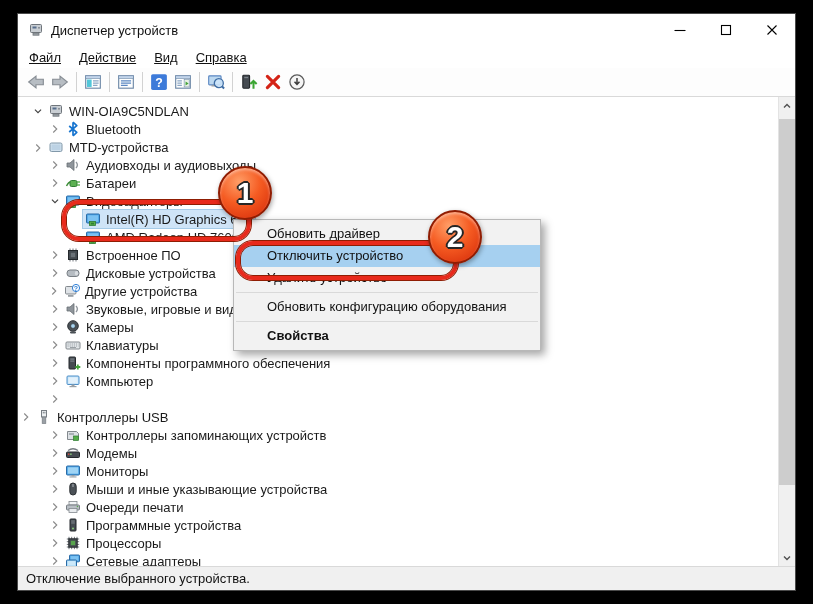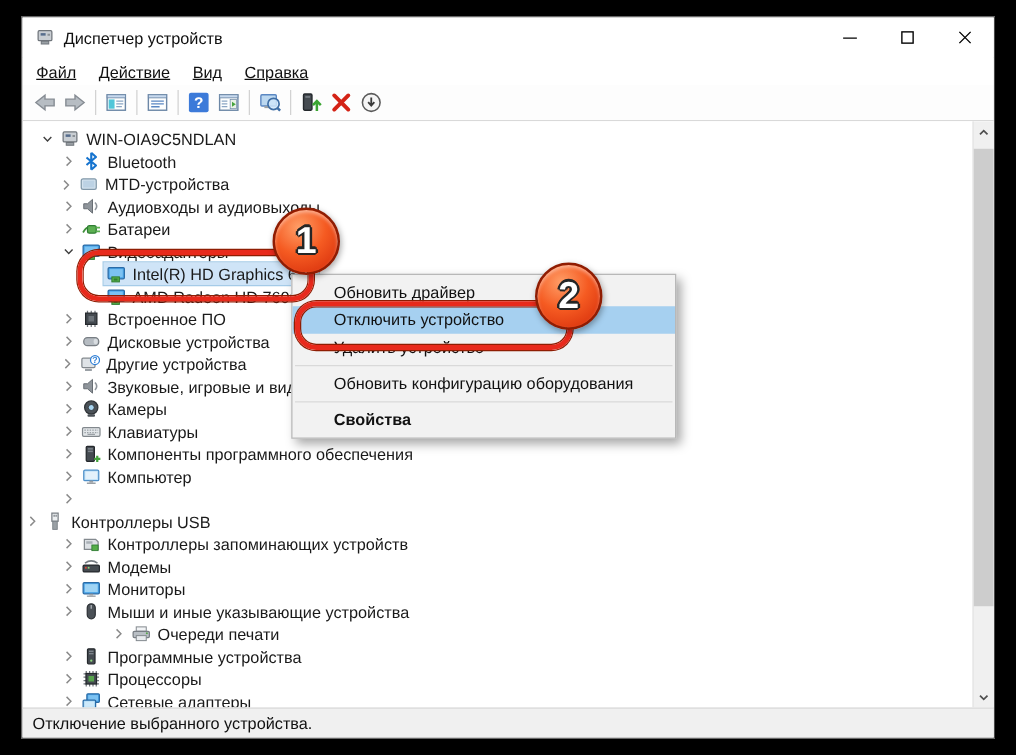--- a/index.html
+++ b/index.html
@@ -208,21 +208,21 @@
           </span>
           <span class="itemwrap">
             <span class="ticon">
               <svg width="16" height="16" viewBox="0 0 16 16">
                 <path d="M8 1.2 V14.8 M8 1.2 L11.8 4.6 L4.2 11 M8 14.8 L11.8 11.4 L4.2 5" fill="none" stroke="#1674cf" stroke-width="1.7" stroke-linejoin="round"></path>
               </svg>
             </span>
             <span class="tlabel">Bluetooth</span>
           </span>
         </div>
-        <div class="tree-row" style="padding-left: 27px; align-items: flex-end;">
+        <div class="tree-row" style="padding-left: 12px; align-items: flex-end;">
           <span class="arrow">
             <svg width="14" height="14" viewBox="0 0 16 16">
               <path d="M6 4 L10 8 L6 12" fill="none" stroke="#8a8a8a" stroke-width="1.3"></path>
             </svg>
           </span>
           <span class="itemwrap">
             <span class="ticon">
               <svg width="16" height="16" viewBox="0 0 16 16">
                 <rect x="2" y="4" width="12" height="8.5" rx="1.5" fill="#d3e2ee" stroke="#8198a9"></rect>
                 <rect x="3.5" y="5.5" width="9" height="5.5" fill="#bcd2e4"></rect>
@@ -535,21 +535,21 @@
           <span class="itemwrap">
             <span class="ticon">
               <svg width="16" height="16" viewBox="0 0 16 16">
                 <rect x="4.8" y="2" width="6.4" height="12" rx="3.2" fill="#4b5157" stroke="#2e3236"></rect>
                 <line x1="8" y1="3" x2="8" y2="6" stroke="#9fa5ab" stroke-width="1.2"></line>
               </svg>
             </span>
             <span class="tlabel">Мыши и иные указывающие устройства</span>
           </span>
         </div>
-        <div class="tree-row" style="padding-left: 29px; margin-left: 40px;">
+        <div class="tree-row" style="padding-left: 29px;">
           <span class="arrow">
             <svg width="14" height="14" viewBox="0 0 16 16">
               <path d="M6 4 L10 8 L6 12" fill="none" stroke="#8a8a8a" stroke-width="1.3"></path>
             </svg>
           </span>
           <span class="itemwrap">
             <span class="ticon">
               <svg width="16" height="16" viewBox="0 0 16 16">
                 <rect x="4" y="2.5" width="8" height="3.5" fill="#f2f4f6" stroke="#83898e" stroke-width=".8"></rect>
                 <rect x="1.5" y="6" width="13" height="5" rx="1" fill="#b9bfc5" stroke="#787e84"></rect>

